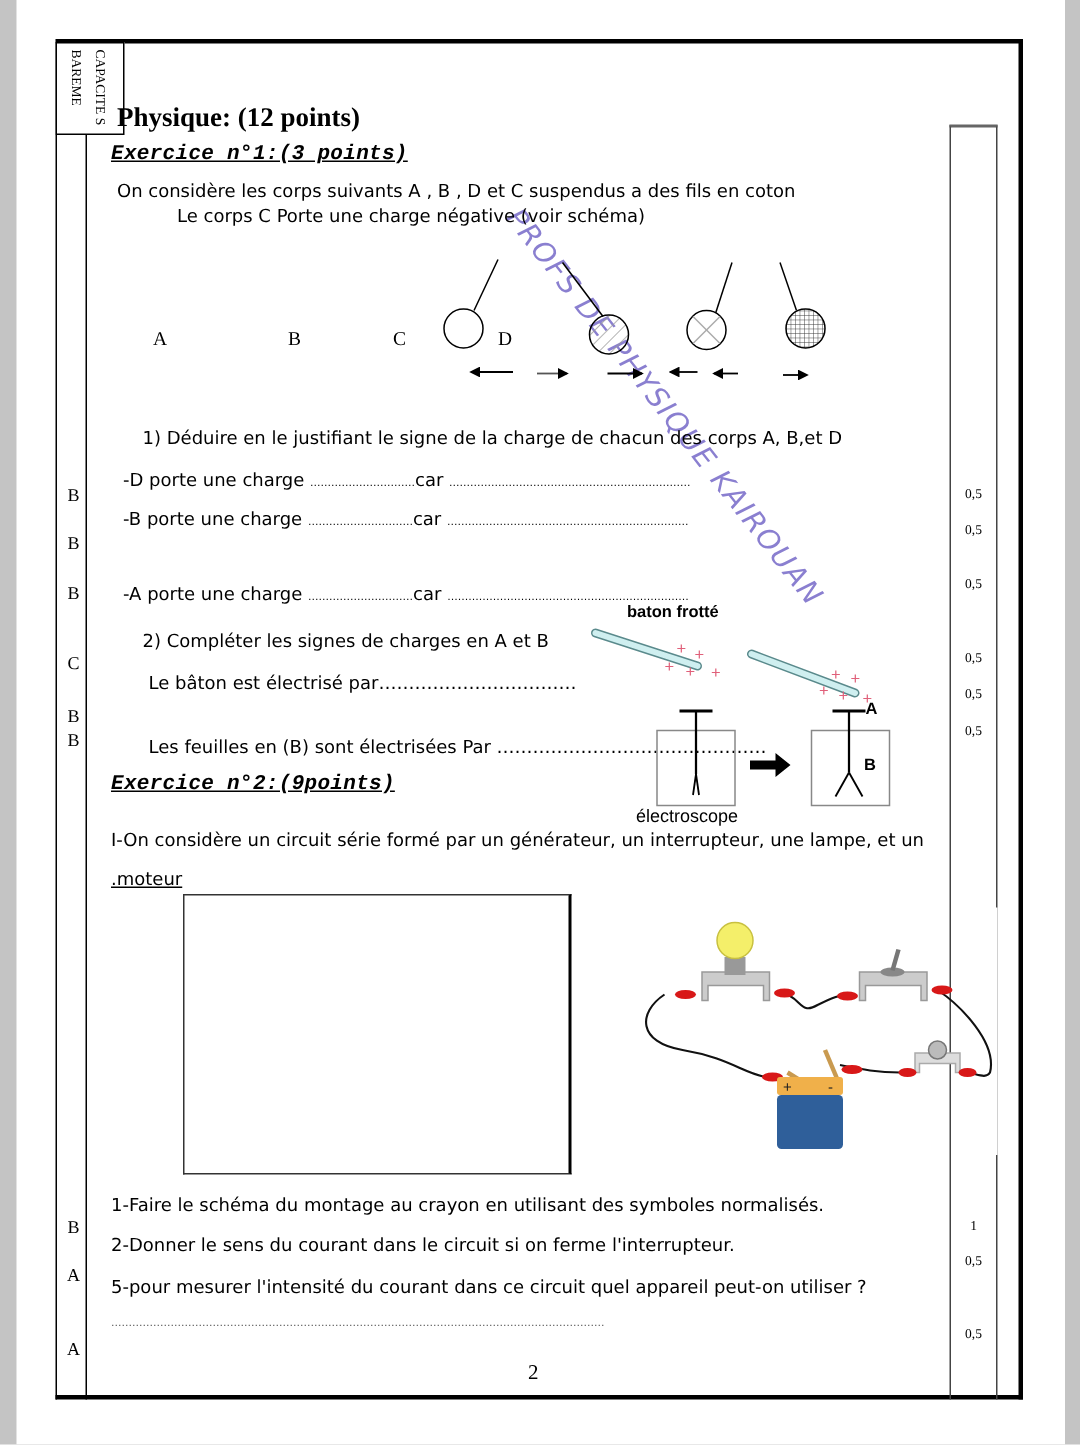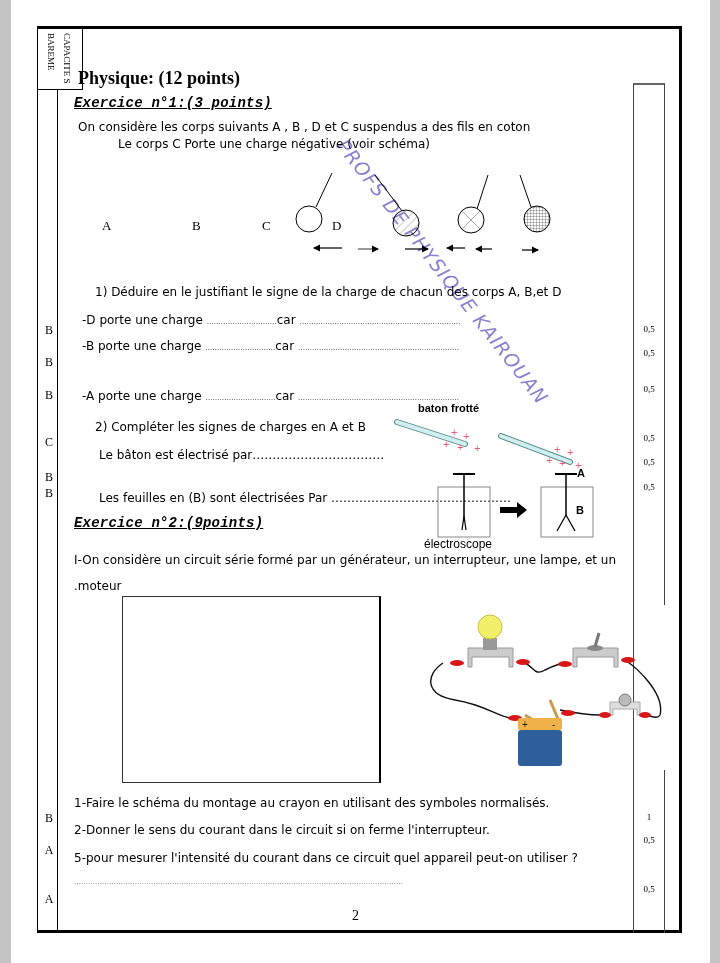--- a/index.html
+++ b/index.html
@@ -156,21 +156,21 @@
     <line x1="181" y1="105" x2="172" y2="121" stroke="#000" stroke-width="1.2"></line>
     <line x1="181" y1="105" x2="190" y2="121" stroke="#000" stroke-width="1.2"></line>
   </g>
 </svg>
 <div class="small-sans" style="position:absolute;left:577px;top:467px;font-size:11px;font-weight:bold;">A</div>
 <div class="small-sans" style="position:absolute;left:576px;top:504px;font-size:11px;font-weight:bold;">B</div>
 <div class="small-sans" style="position:absolute;left:424px;top:537px;font-size:12px;color:#000000;">électroscope</div>
 
 <div class="ex-title" style="left:74px;top:515px;">Exercice n°2:(9points)</div>
 <div class="t" style="left:74px;top:553px;text-align:center;">I-On considère un circuit série formé par un générateur, un interrupteur, une lampe, et un</div>
-<div class="t" style="left:74px;top:579px;">.moteur</div>
+<div class="t" style="left:74px;top:579px;text-decoration:underline;">.moteur</div>
 
 <div class="draw-box"></div>
 
 <svg style="position:absolute;left:425px;top:605px;" width="245" height="170">
   <path d="M18 58 C 0 70, 0 90, 30 95 C 60 100, 70 110, 85 113" fill="none" stroke="#111" stroke-width="1.4"></path>
   <path d="M95 56 C 110 60, 108 72, 120 65 C 130 60, 135 58, 142 58" fill="none" stroke="#111" stroke-width="1.4"></path>
   <path d="M200 55 C 215 65, 240 90, 235 110 C 232 115, 225 110, 218 110" fill="none" stroke="#111" stroke-width="1.4"></path>
   <path d="M135 105 C 150 108, 160 110, 175 110" fill="none" stroke="#111" stroke-width="1.4"></path>
   <g>
     <path d="M43 43 L88 43 L88 62 L84 62 L84 52 L47 52 L47 62 L43 62 Z" fill="#ccc" stroke="#999"></path>

